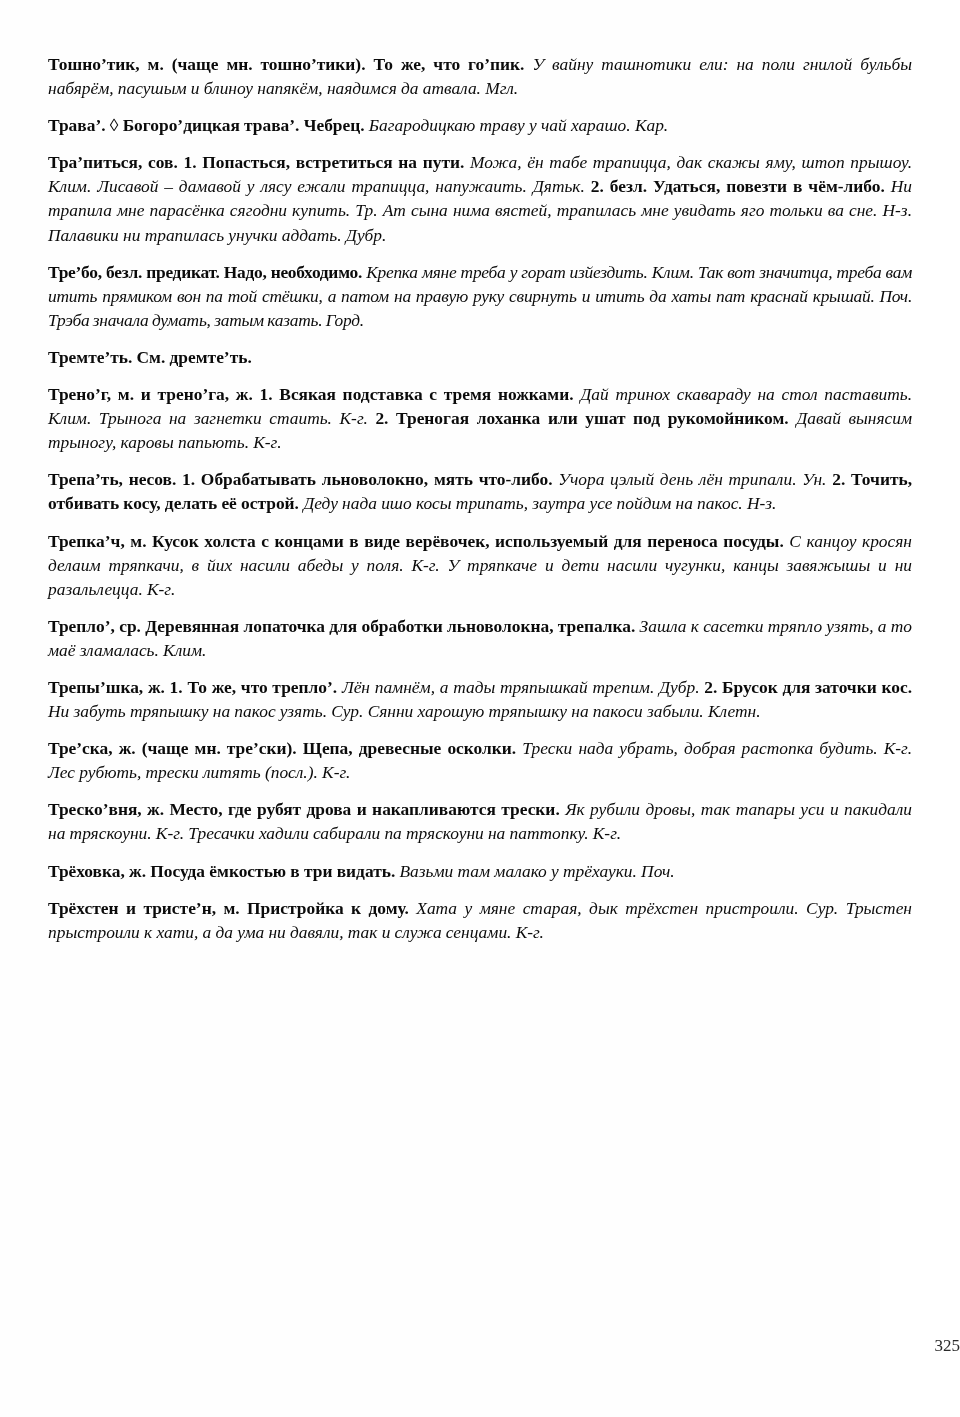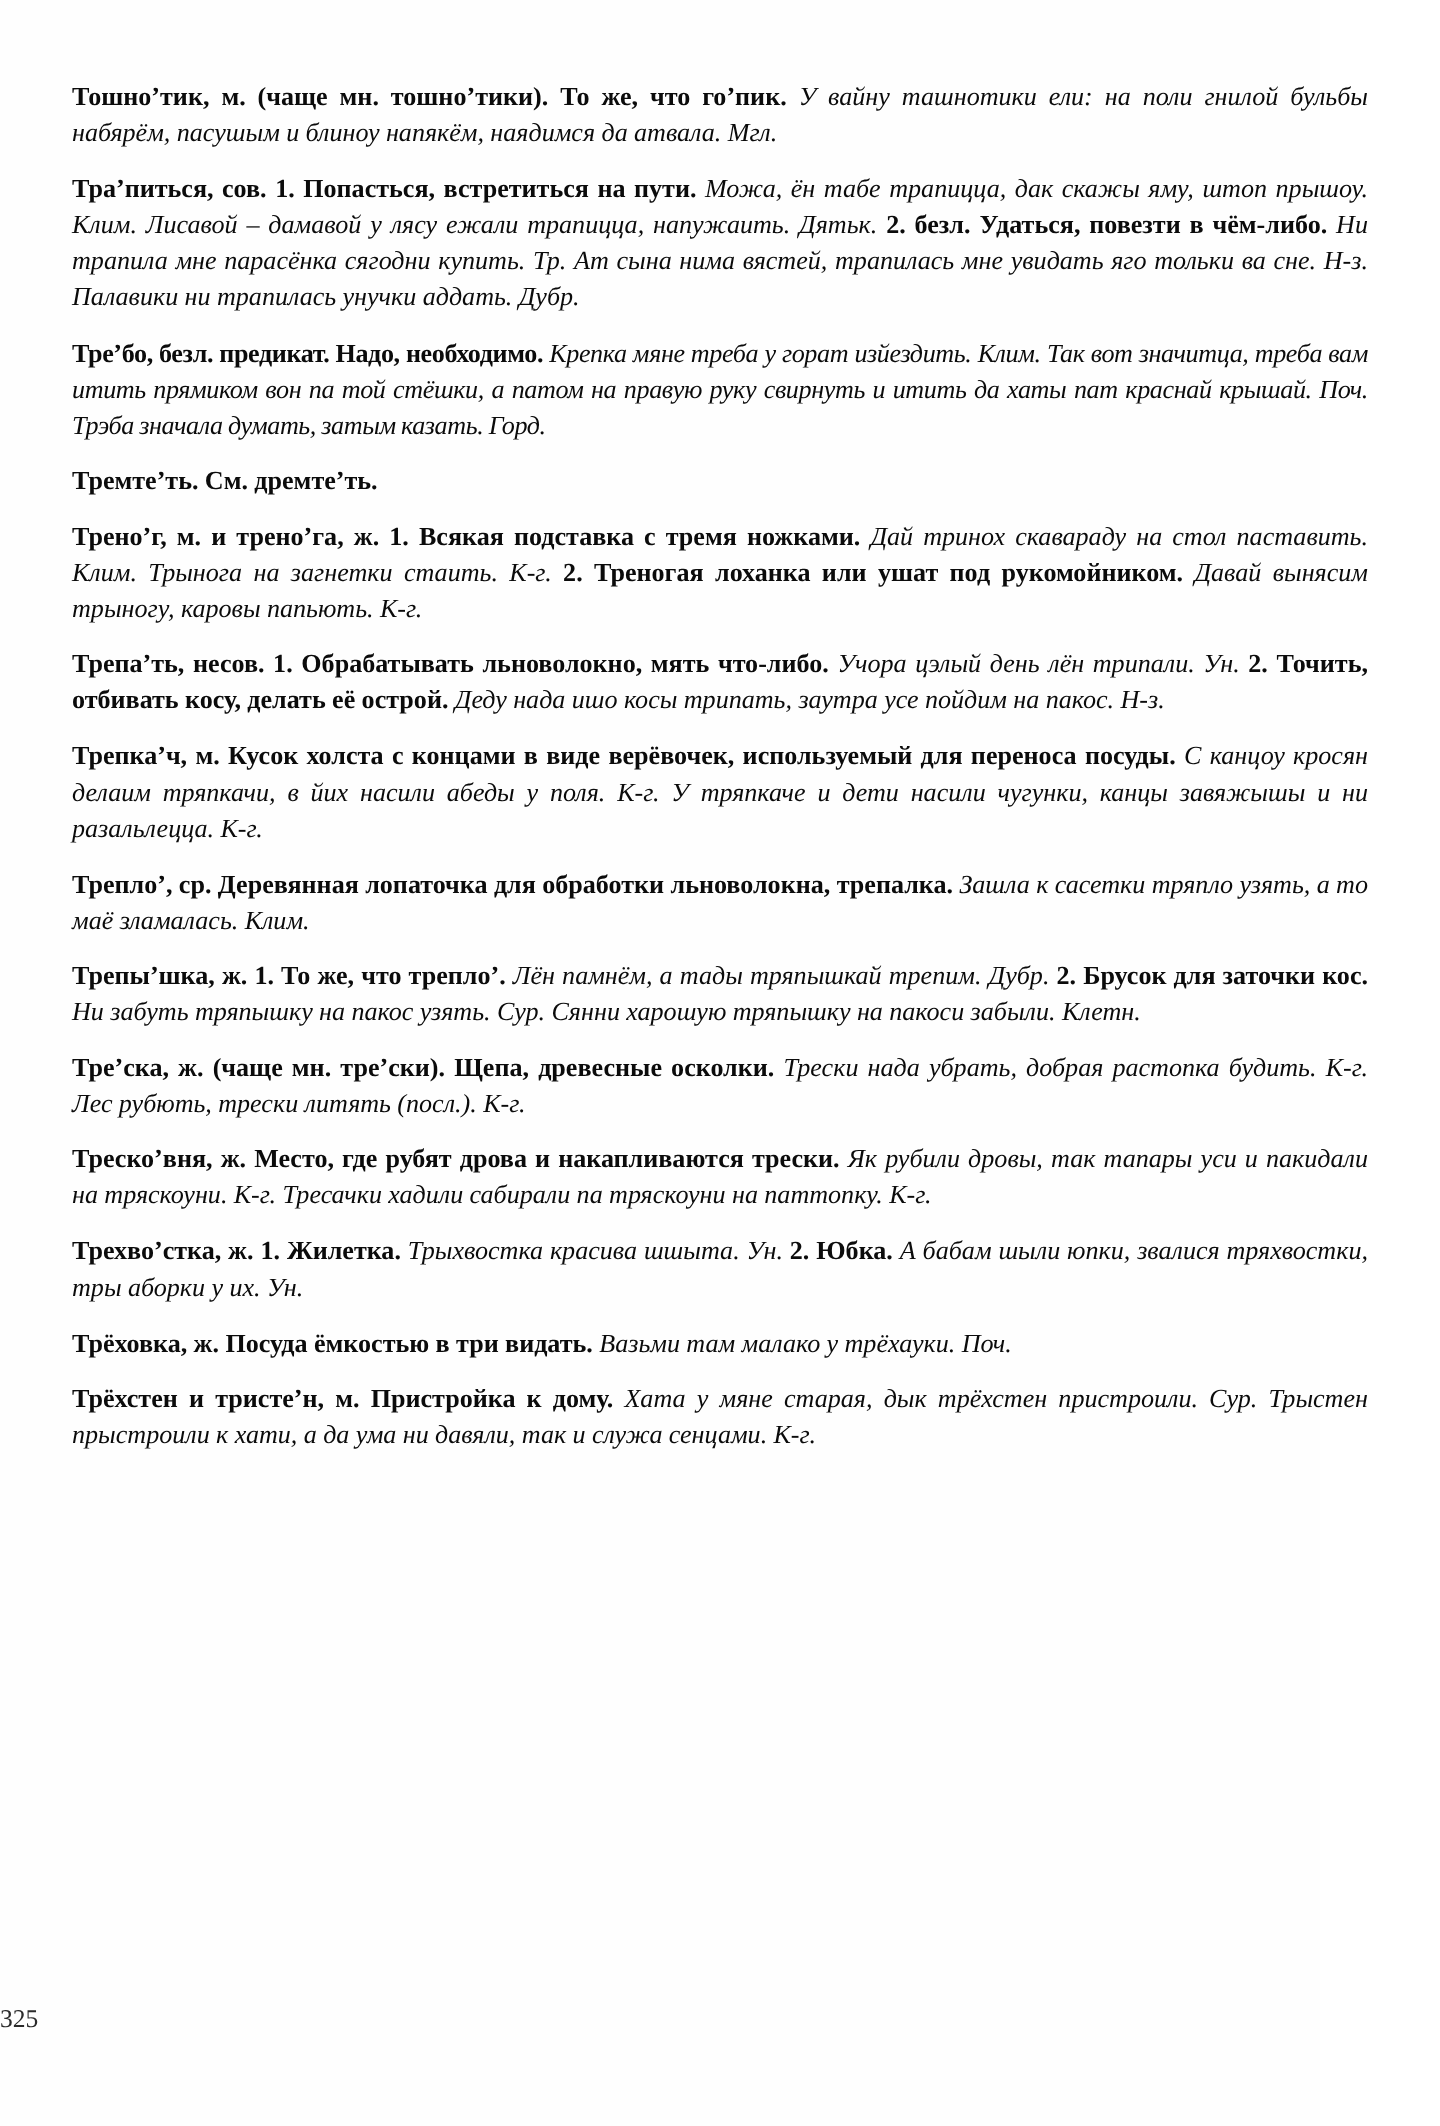--- a/index.html
+++ b/index.html
@@ -64,40 +64,40 @@
   .diamond {
     font-weight: bold;
     font-style: normal;
   }
 
   .page-number {
     position: absolute;
     left: 0;
     top: 1336px;
     width: 960px;
-    text-align: left;
+    text-align: right;
     font-size: 17px;
     font-family: "Liberation Serif", "DejaVu Serif", serif;
     color: #2a2a2a;
   }
 </style>
 </head>
 <body>
 
 <div class="page">
   <div class="content" id="entry-list">
       <p class="entry"><span class="hw">Тошно’тик, м. (чаще мн. тошно’тики). То же, что го’пик. </span><span class="quote">У вайну ташнотики ели: на поли гнилой бульбы набярём, пасушым и блиноу напякём, наядимся да атвала. Мгл.</span></p>
+      <p class="entry"><span class="hw">Трава’. </span><span class="diamond">◊ </span><span class="hw">Богоро’дицкая трава’. Чебрец. </span><span class="quote">Багародицкаю траву у чай харашо. Кар.</span></p>
       <p class="entry"><span class="hw">Тра’питься, сов. 1. Попасться, встретиться на пути. </span><span class="quote">Можа, ён табе трапицца, дак скажы яму, штоп прышоу. Клим.  Лисавой – дамавой у лясу ежали трапицца, напужаить. Дятьк. </span><span class="hw"> 2. безл. Удаться, повезти в чём-либо. </span><span class="quote">Ни трапила мне парасёнка сягодни купить. Тр.  Ат сына нима вястей, трапилась мне увидать яго тольки ва сне. Н-з.  Палавики ни трапилась унучки аддать. Дубр.</span></p>
       <p class="entry tight"><span class="hw">Тре’бо, безл. предикат.  Надо, необходимо. </span><span class="quote">Крепка мяне треба у горат изйездить. Клим. Так вот значитца, треба вам итить прямиком вон па той стёшки, а патом на правую руку свирнуть и итить да хаты пат краснай крышай. Поч. Трэба значала думать, затым казать. Горд.</span></p>
       <p class="entry"><span class="hw">Тремте’ть. См. дремте’ть.</span></p>
       <p class="entry"><span class="hw">Трено’г, м. и трено’га, ж. 1. Всякая подставка с тремя ножками. </span><span class="quote">Дай тринох скавараду на стол паставить. Клим.  Трынога на загнетки стаить. К-г. </span><span class="hw"> 2. Треногая лоханка или ушат под рукомойником. </span><span class="quote">Давай вынясим трыногу, каровы папьють. К-г.</span></p>
       <p class="entry"><span class="hw">Трепа’ть, несов. 1. Обрабатывать льноволокно, мять что-либо. </span><span class="quote">Учора цэлый день лён трипали. Ун. </span><span class="hw"> 2. Точить, отбивать косу, делать её острой. </span><span class="quote">Деду нада ишо косы трипать, заутра усе пойдим на пакос. Н-з.</span></p>
       <p class="entry"><span class="hw">Трепка’ч, м. Кусок холста с концами в виде верёвочек, используемый для переноса посуды. </span><span class="quote">С канцоу кросян делаим тряпкачи, в йих насили абеды у поля. К-г.  У тряпкаче и дети насили чугунки, канцы завяжышы и ни разальлецца. К-г.</span></p>
       <p class="entry"><span class="hw">Трепло’, ср. Деревянная лопаточка для обработки льноволокна, трепалка. </span><span class="quote">Зашла к сасетки тряпло узять, а то маё зламалась. Клим.</span></p>
       <p class="entry"><span class="hw">Трепы’шка, ж. 1. То же, что трепло’. </span><span class="quote">Лён памнём, а тады тряпышкай трепим. Дубр. </span><span class="hw">2. Брусок для заточки кос. </span><span class="quote">Ни забуть тряпышку на пакос узять. Сур.  Сянни харошую тряпышку на пакоси забыли. Клетн.</span></p>
       <p class="entry"><span class="hw">Тре’ска, ж. (чаще мн. тре’ски). Щепа, древесные осколки. </span><span class="quote">Трески нада убрать, добрая растопка будить. К-г. Лес рубють, трески литять (посл.). К-г.</span></p>
       <p class="entry"><span class="hw">Треско’вня, ж. Место, где рубят дрова и накапливаются трески. </span><span class="quote">Як рубили дровы, так тапары уси и пакидали на тряскоуни. К-г. Тресачки хадили сабирали па тряскоуни на паттопку. К-г.</span></p>
-      <p class="entry"><span class="hw">Трехво’стка, ж. 1. Жилетка. </span><span class="quote">Трыхвостка красива шшыта. Ун. </span><span class="hw"> 2. Юбка. </span><span class="quote">А бабам шыли юпки, звалися тряхвостки, тры аборки у их. Ун.</span></p>
       <p class="entry"><span class="hw">Трёховка, ж. Посуда ёмкостью в три видать. </span><span class="quote">Вазьми там малако у трёхауки. Поч.</span></p>
       <p class="entry"><span class="hw">Трёхстен и тристе’н, м. Пристройка к дому. </span><span class="quote">Хата у мяне старая, дык трёхстен пристроили. Сур.  Трыстен прыстроили к хати, а да ума ни давяли, так и служа сенцами. К-г.</span></p>
     </div>
   <div class="page-number">325</div>
 </div>
 
 </body></html>

